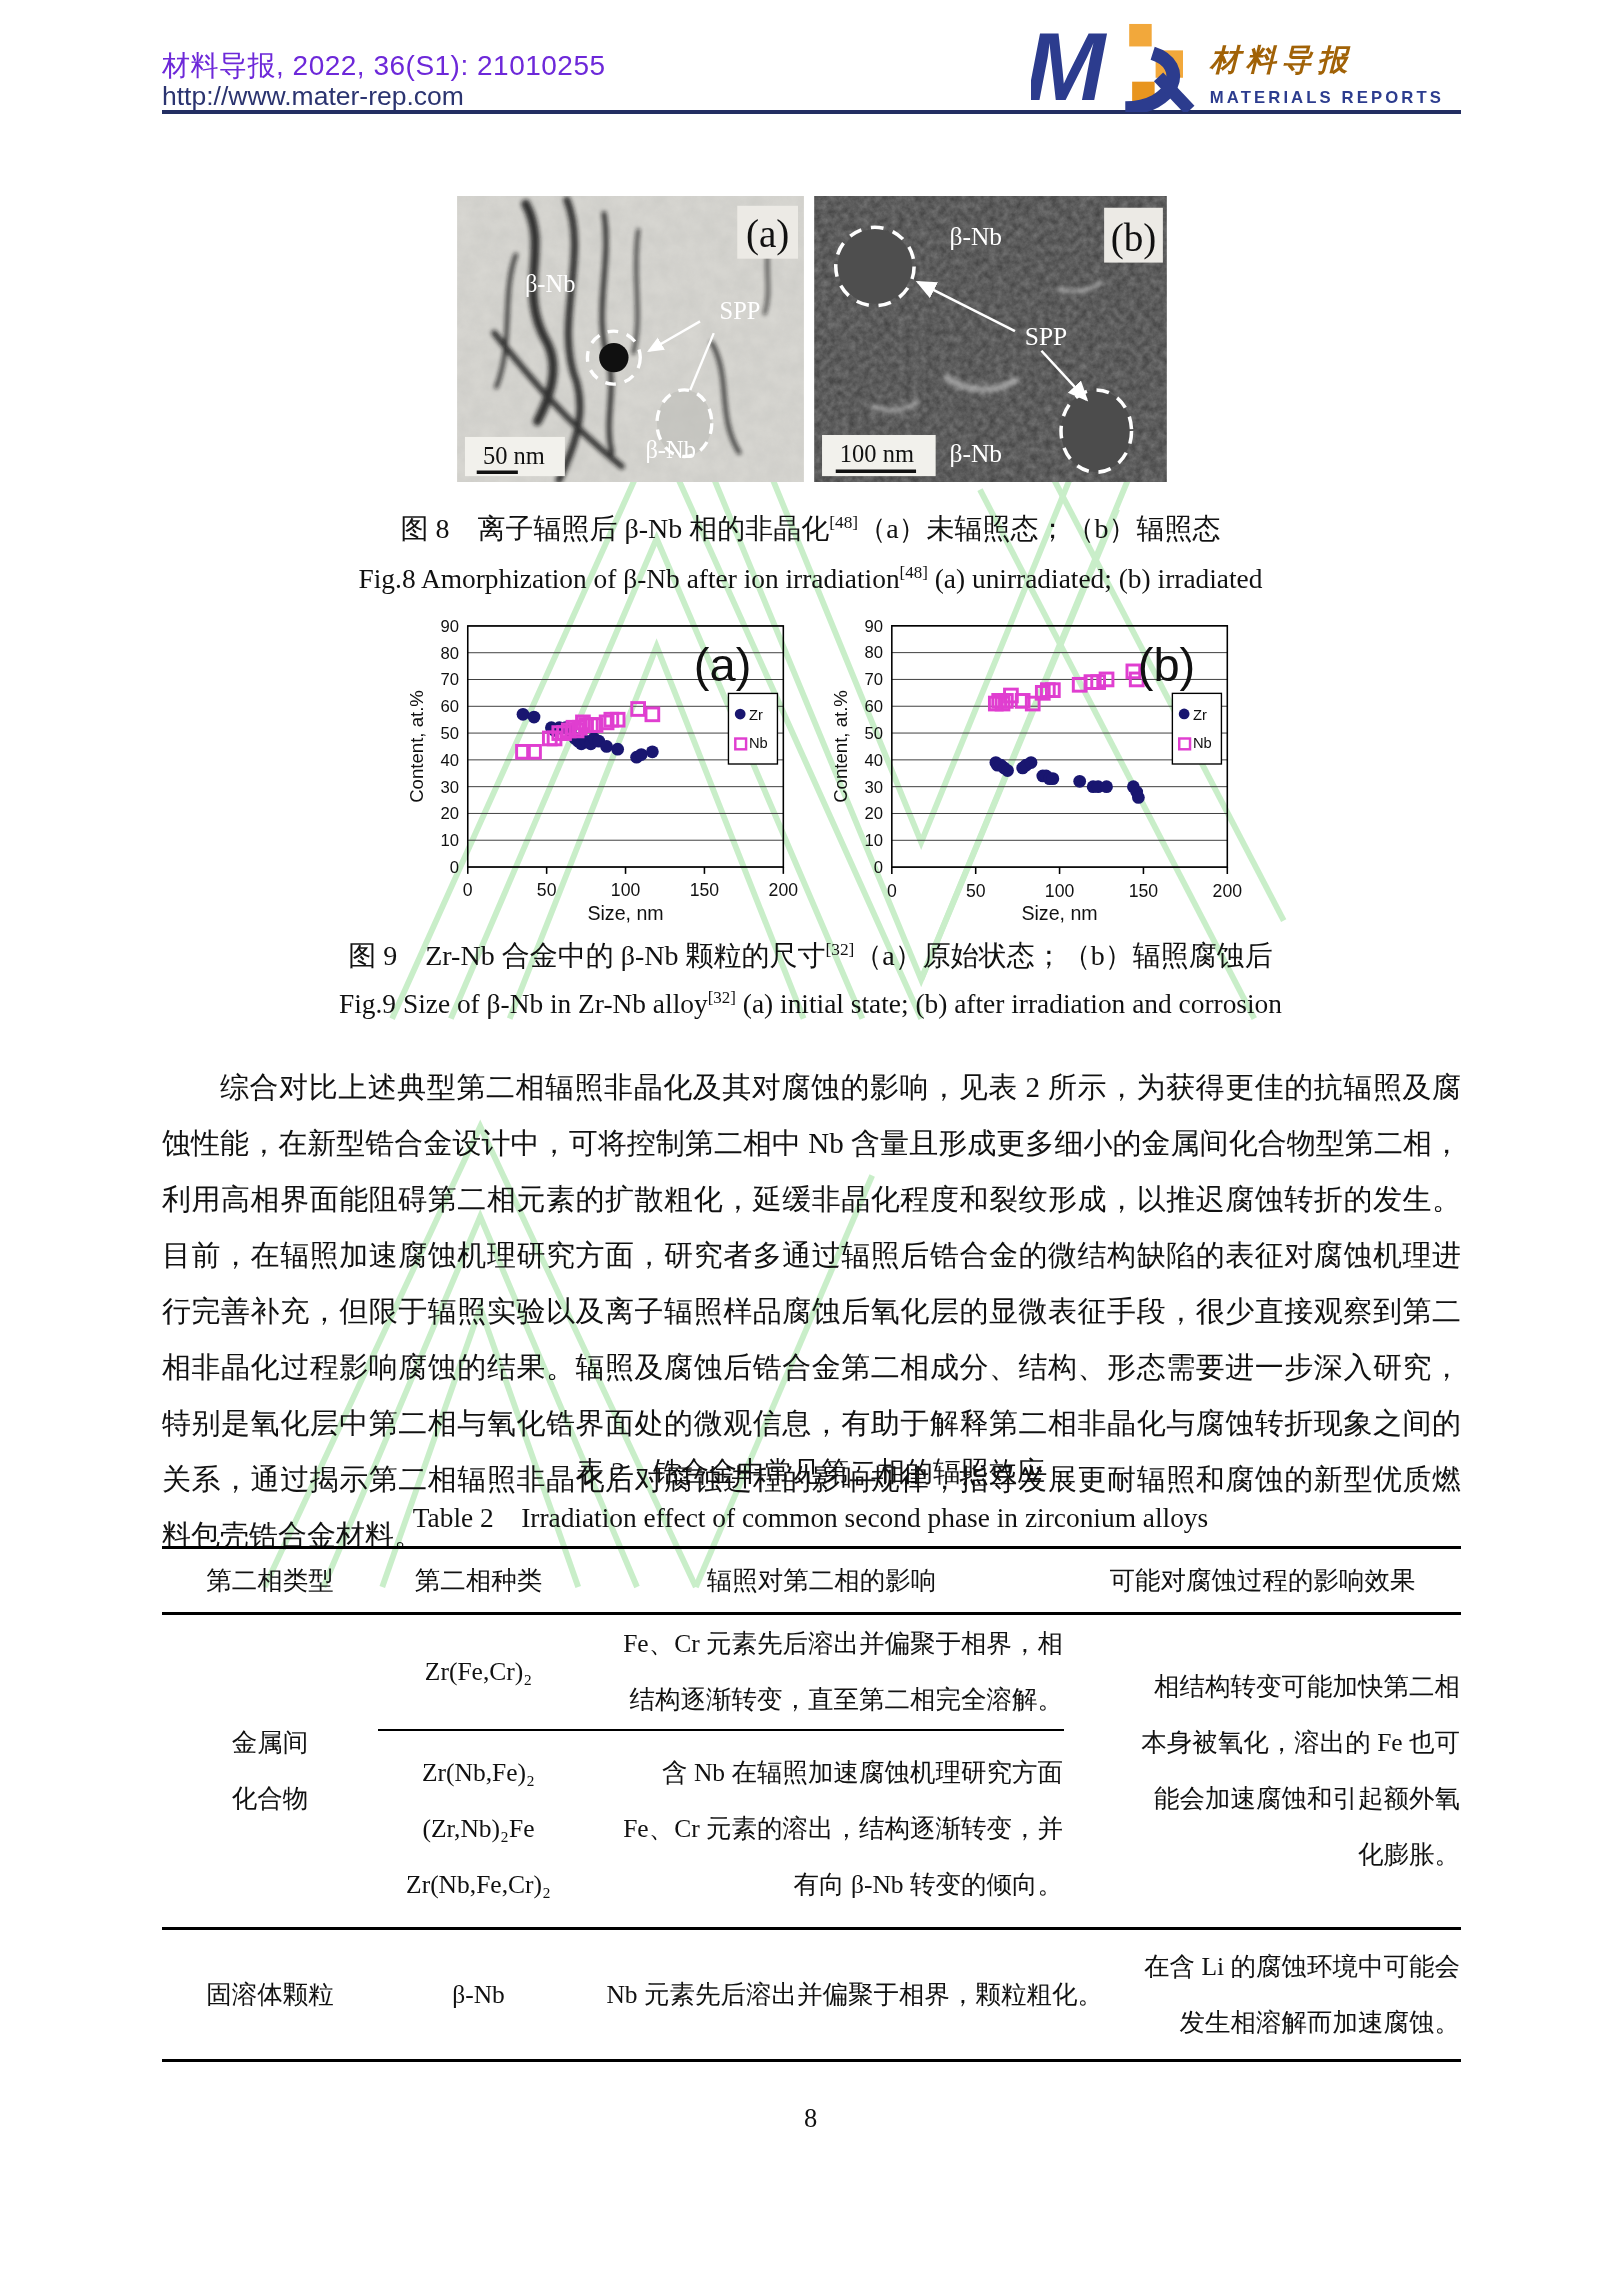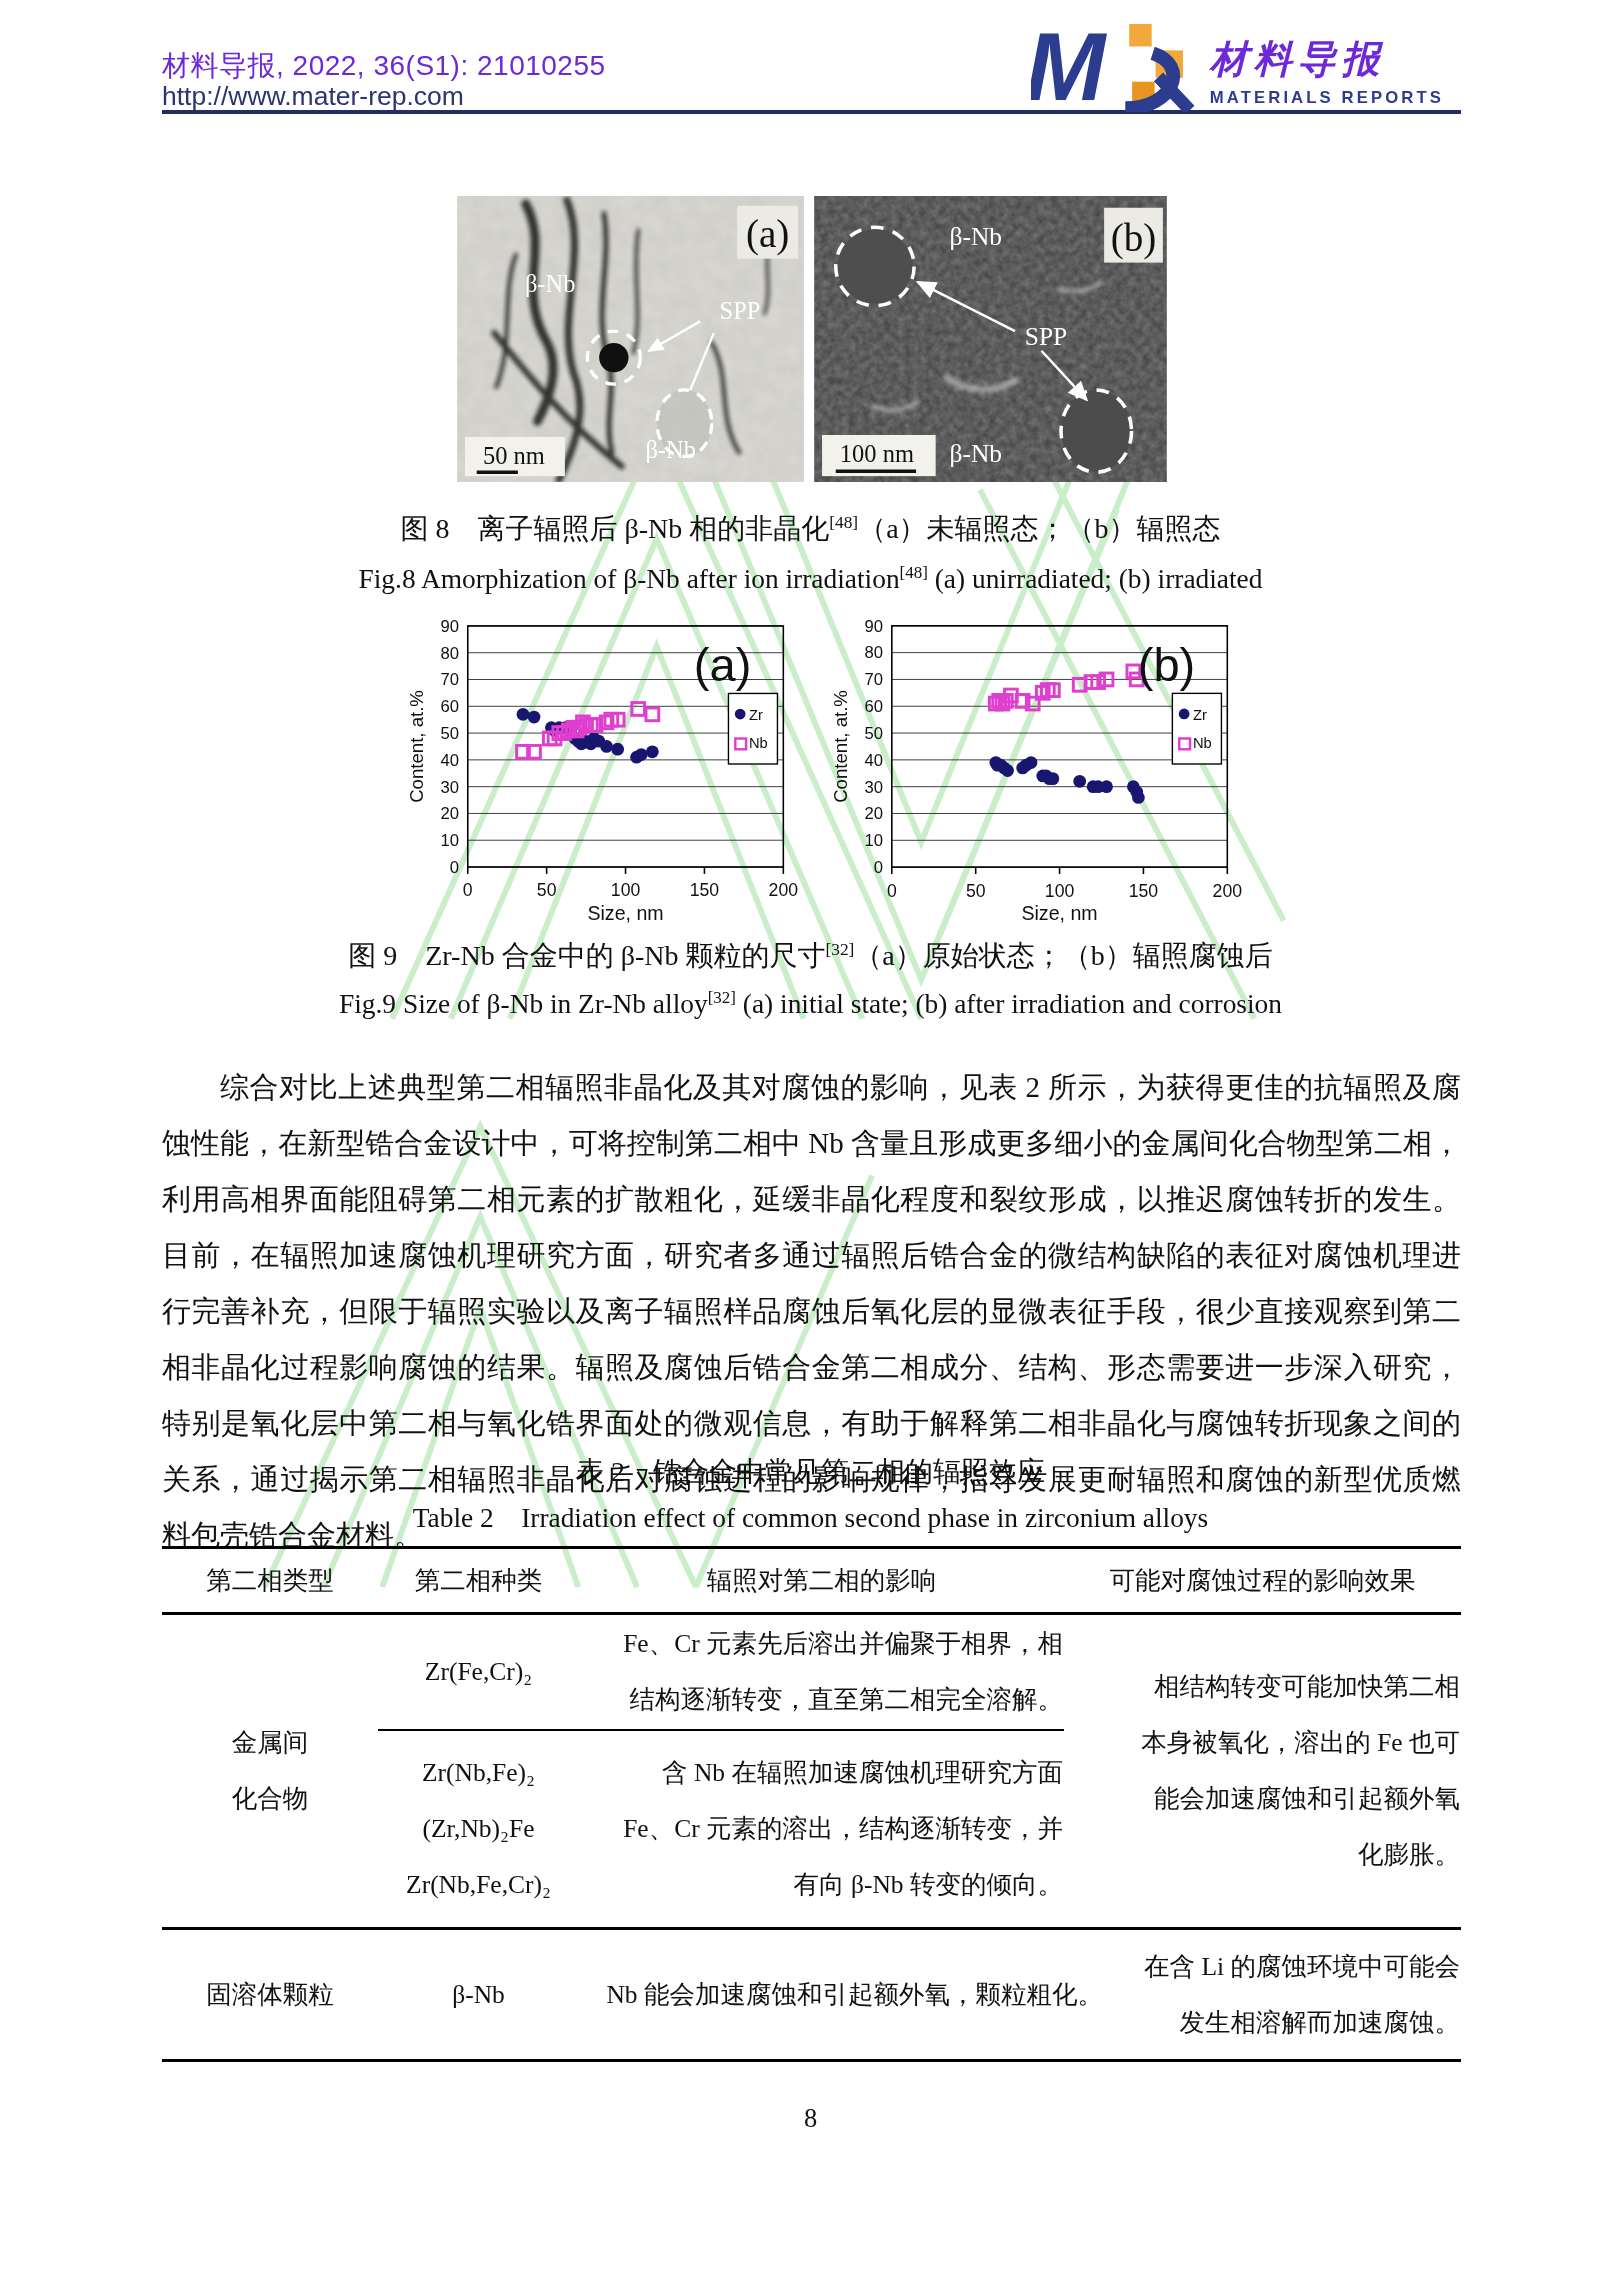--- a/index.html
+++ b/index.html
@@ -10,21 +10,21 @@
   .abs{position:absolute}
   .z{z-index:2}
   
   .cite{left:162px;top:47px;font-family:"Liberation Sans","DejaVu Sans",sans-serif;
         font-size:28px;color:#6d28d9;letter-spacing:0.5px}
   .url{left:162px;top:81px;font-family:"Liberation Sans","DejaVu Sans",sans-serif;
        font-size:26.5px;color:#2b3470}
   .rule{left:162px;top:110px;width:1299px;height:3.9px;background:#232e62}
   .logo{left:1031px;top:21.6px;display:flex;align-items:flex-start;gap:9.8px}
   .logo-txt{display:flex;flex-direction:column;margin-top:13.7px}
-  .logo-cn{font-size:38px;font-weight:bold;font-style:italic;color:#6d28d9;line-height:49px;letter-spacing:5.9px}
+  .logo-cn{font-size:30px;font-weight:bold;font-style:italic;color:#a16207;line-height:49px;letter-spacing:5.9px}
   .logo-en{font-family:"Liberation Sans","DejaVu Sans",sans-serif;font-size:16.7px;font-weight:bold;
            color:#2c3c8e;letter-spacing:3.1px;margin-top:3.9px}
   
   .cap{left:0;width:1621px;text-align:center}
   .cap-cn{font-size:28px}
   .cap-en{font-size:27.4px}
   sup.ref{font-size:.62em;vertical-align:super}
   
   .para{left:162px;top:1059px;width:1299px;font-size:29px;line-height:56px;
         text-align:justify;text-indent:2em}
@@ -380,21 +380,21 @@
       <td class="cL">
         <div class="ln">含 Nb 在辐照加速腐蚀机理研究方面</div>
         <div class="ln">Fe、Cr 元素的溶出，结构逐渐转变，并</div>
         <div class="ln">有向 β-Nb 转变的倾向。</div>
       </td>
     </tr>
     <tr class="rC">
       <td class="cC">固溶体颗粒</td>
       <td class="cC">β-Nb</td>
       <td class="cL">
-        <div class="ln">Nb 能会加速腐蚀和引起额外氧，颗粒粗化。</div>
+        <div class="ln">Nb 元素先后溶出并偏聚于相界，颗粒粗化。</div>
       </td>
       <td class="cL c4">
         <div class="ln">在含 Li 的腐蚀环境中可能会</div>
         <div class="ln">发生相溶解而加速腐蚀。</div>
       </td>
     </tr>
   </tbody>
 </table>
 
 <div class="abs z pagenum">8</div>

